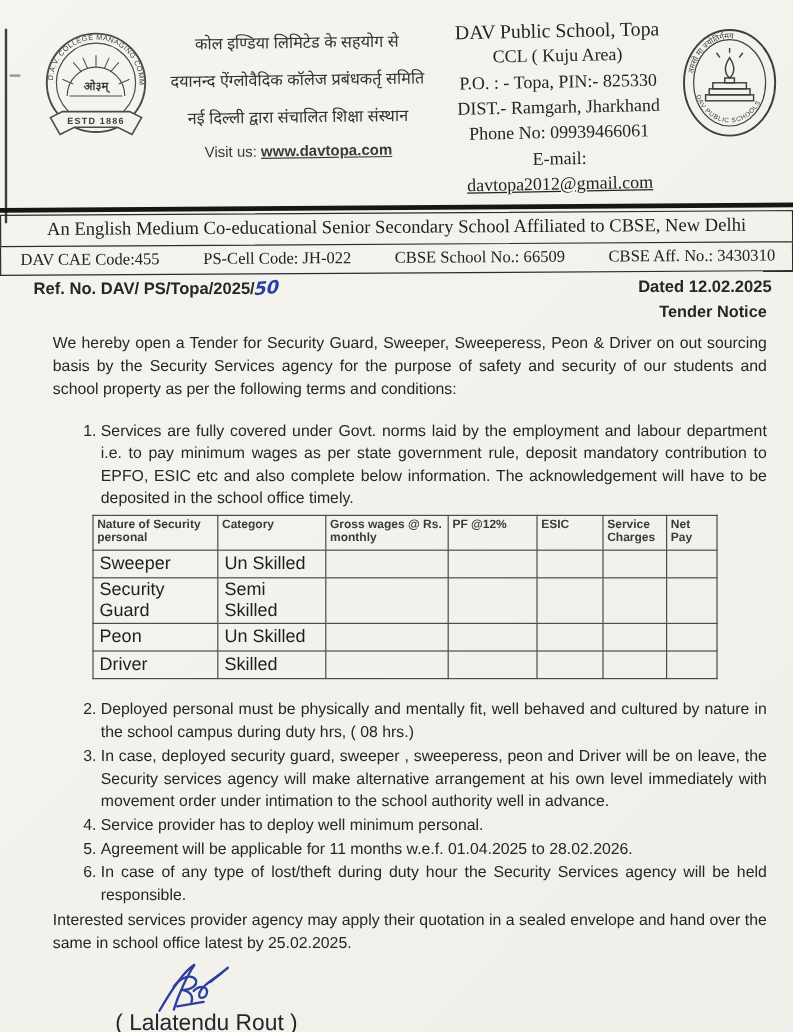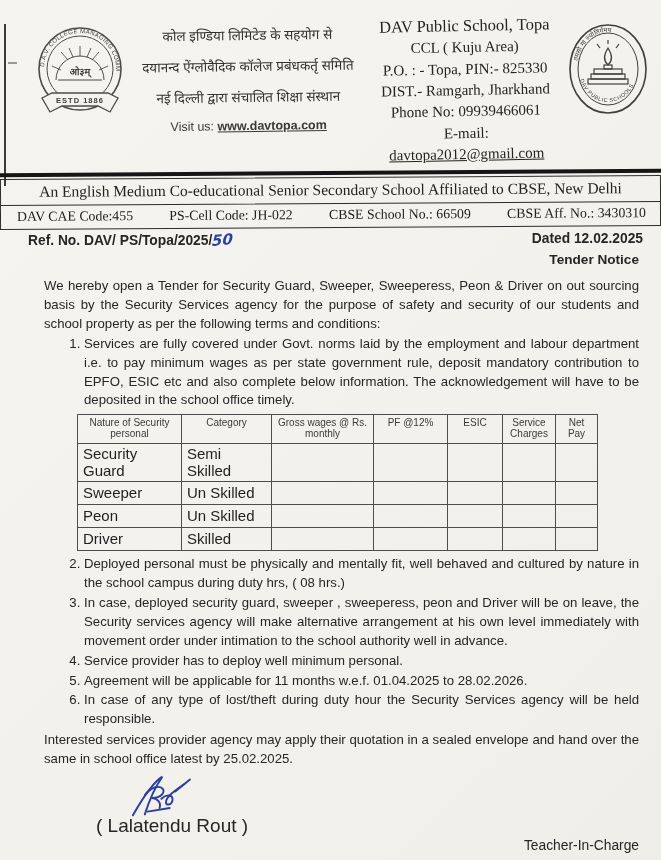--- a/index.html
+++ b/index.html
@@ -34,28 +34,28 @@
     font-family:"Liberation Serif",serif; font-size:13.8px; color:#222; padding:3px 14px 4px 16px;
     transform:rotate(-0.35deg); }
   .ref-row { display:flex; justify-content:space-between; padding:3px 18px 0 28px; font-weight:bold; font-size:13.8px; }
   .hand-no { display:inline-block; color:#2b3f9f; font-style:italic; font-weight:600; font-size:15px;
     transform:rotate(-5deg) skewX(-8deg); font-family:"DejaVu Sans",sans-serif; }
 
   
   .content { padding:0 22px 0 44px; }
   .title { text-align:right; font-weight:bold; font-size:13.6px; margin:3px 0 2px 0; }
   .intro { margin:10px 0 0 0; text-align:justify; font-size:13.2px; line-height:1.43; }
-  ol.terms { margin:1px 0 0 0; padding-left:40px; font-size:13.2px; line-height:1.43; }
+  ol.terms { margin:16px 0 0 0; padding-left:40px; font-size:13.2px; line-height:1.43; }
   ol.terms li { text-align:justify; margin-bottom:1px; }
   .closing { margin:2px 0 0 0; text-align:justify; font-size:13.2px; line-height:1.43; }
 
   
   table.wages { border-collapse:collapse; margin:4px 0 4px 33px; width:520px; table-layout:fixed; }
   table.wages th, table.wages td { border:1px solid #4d4d4d; }
-  table.wages th { font-size:10px; font-weight:normal; text-align:center; vertical-align:top;
+  table.wages th { font-size:10px; font-weight:bold; text-align:left; vertical-align:top;
     padding:2px 3px; height:24px; color:#3a3a3a; }
   table.wages td { font-size:15px; padding:1px 5px 2px 5px; height:19px; color:#1f1f1f; }
 
   
   .sig-block { margin:4px 0 0 52px; }
   .sig-svg { display:block; margin-left:14px; }
   .sig-name { font-size:19px; margin-top:-4px; }
   .sig-desig { font-size:13.8px; margin-top:1px;text-align:right; }
 </style>
 </head>
@@ -180,31 +180,31 @@
           <th>Category</th>
           <th>Gross wages @ Rs. monthly</th>
           <th>PF @12%</th>
           <th>ESIC</th>
           <th>Service Charges</th>
           <th>Net Pay</th>
         </tr>
       </thead>
       <tbody>
         <tr>
+          <td>Sweeper</td>
+          <td>Un Skilled</td>
+          <td></td>
+          <td></td>
+          <td></td>
+          <td></td>
+          <td></td>
+        </tr>
+        <tr>
           <td>Security Guard</td>
           <td>Semi Skilled</td>
-          <td></td>
-          <td></td>
-          <td></td>
-          <td></td>
-          <td></td>
-        </tr>
-        <tr>
-          <td>Sweeper</td>
-          <td>Un Skilled</td>
           <td></td>
           <td></td>
           <td></td>
           <td></td>
           <td></td>
         </tr>
         <tr>
           <td>Peon</td>
           <td>Un Skilled</td>
           <td></td>

